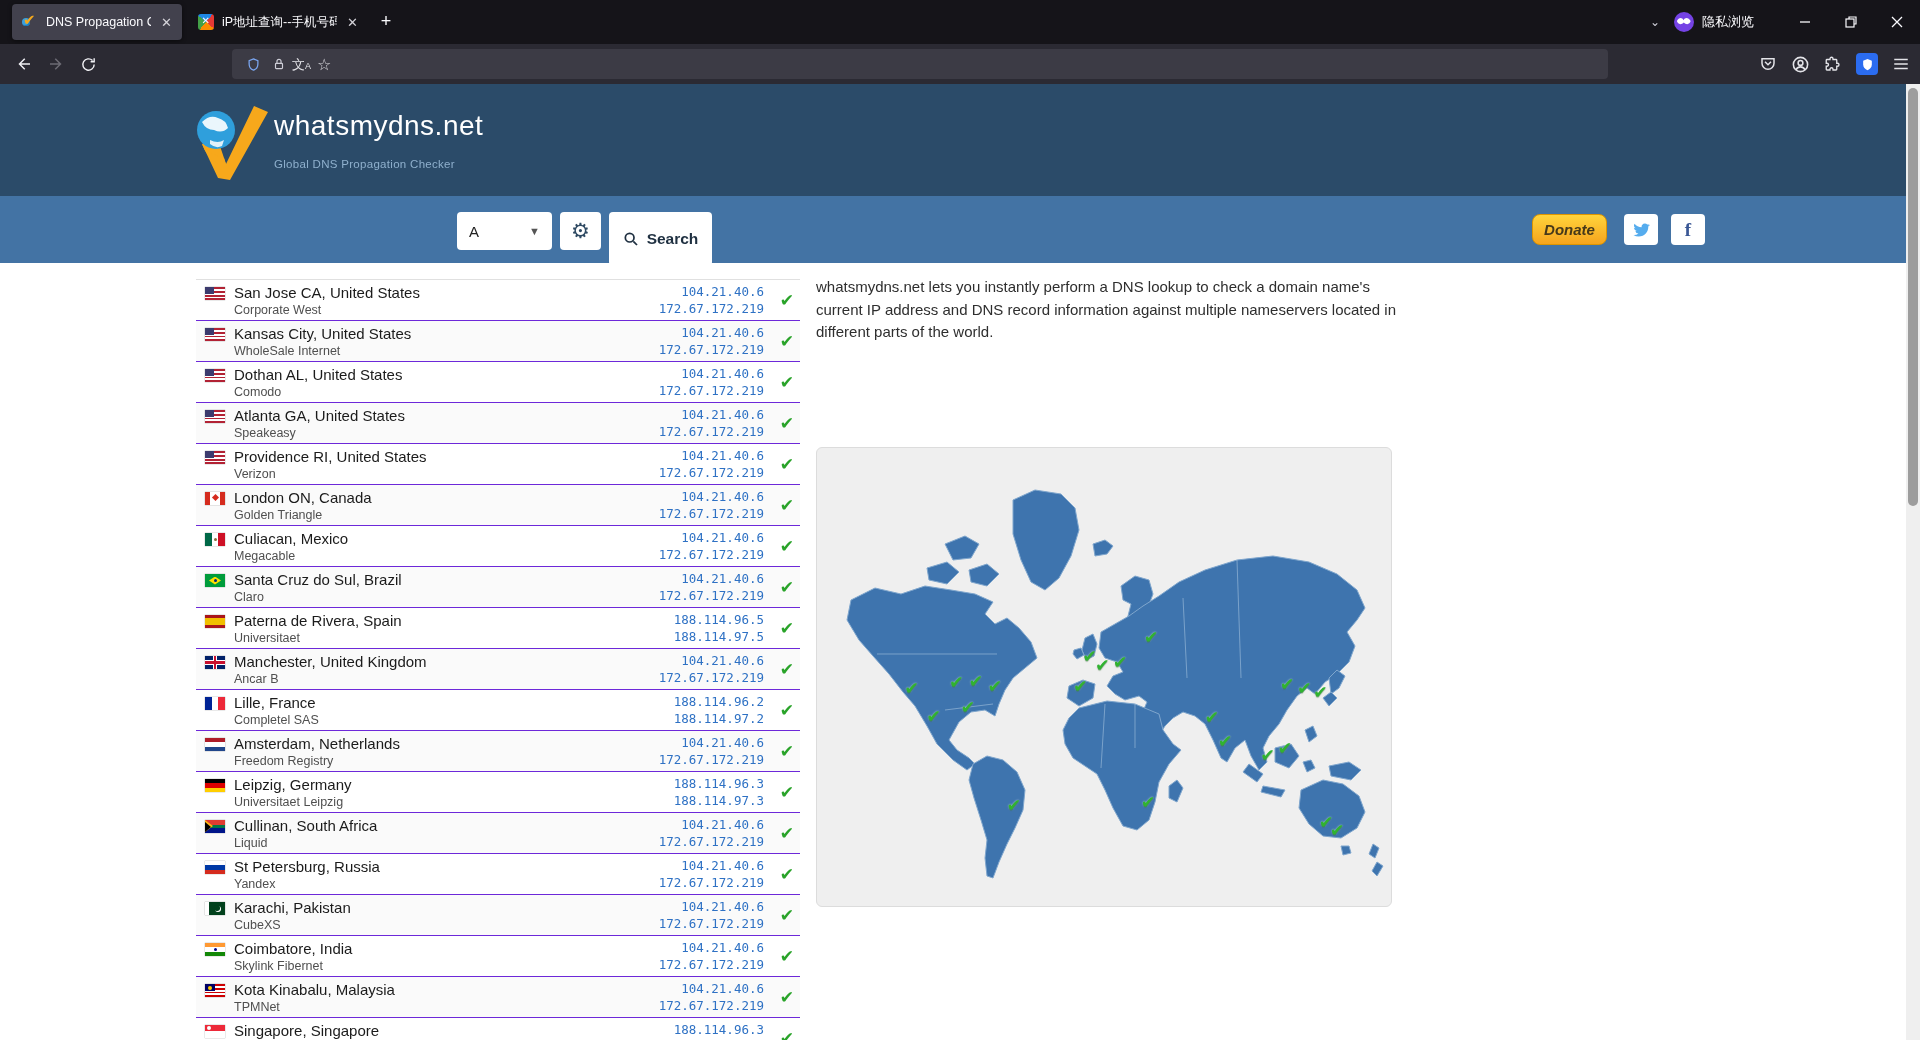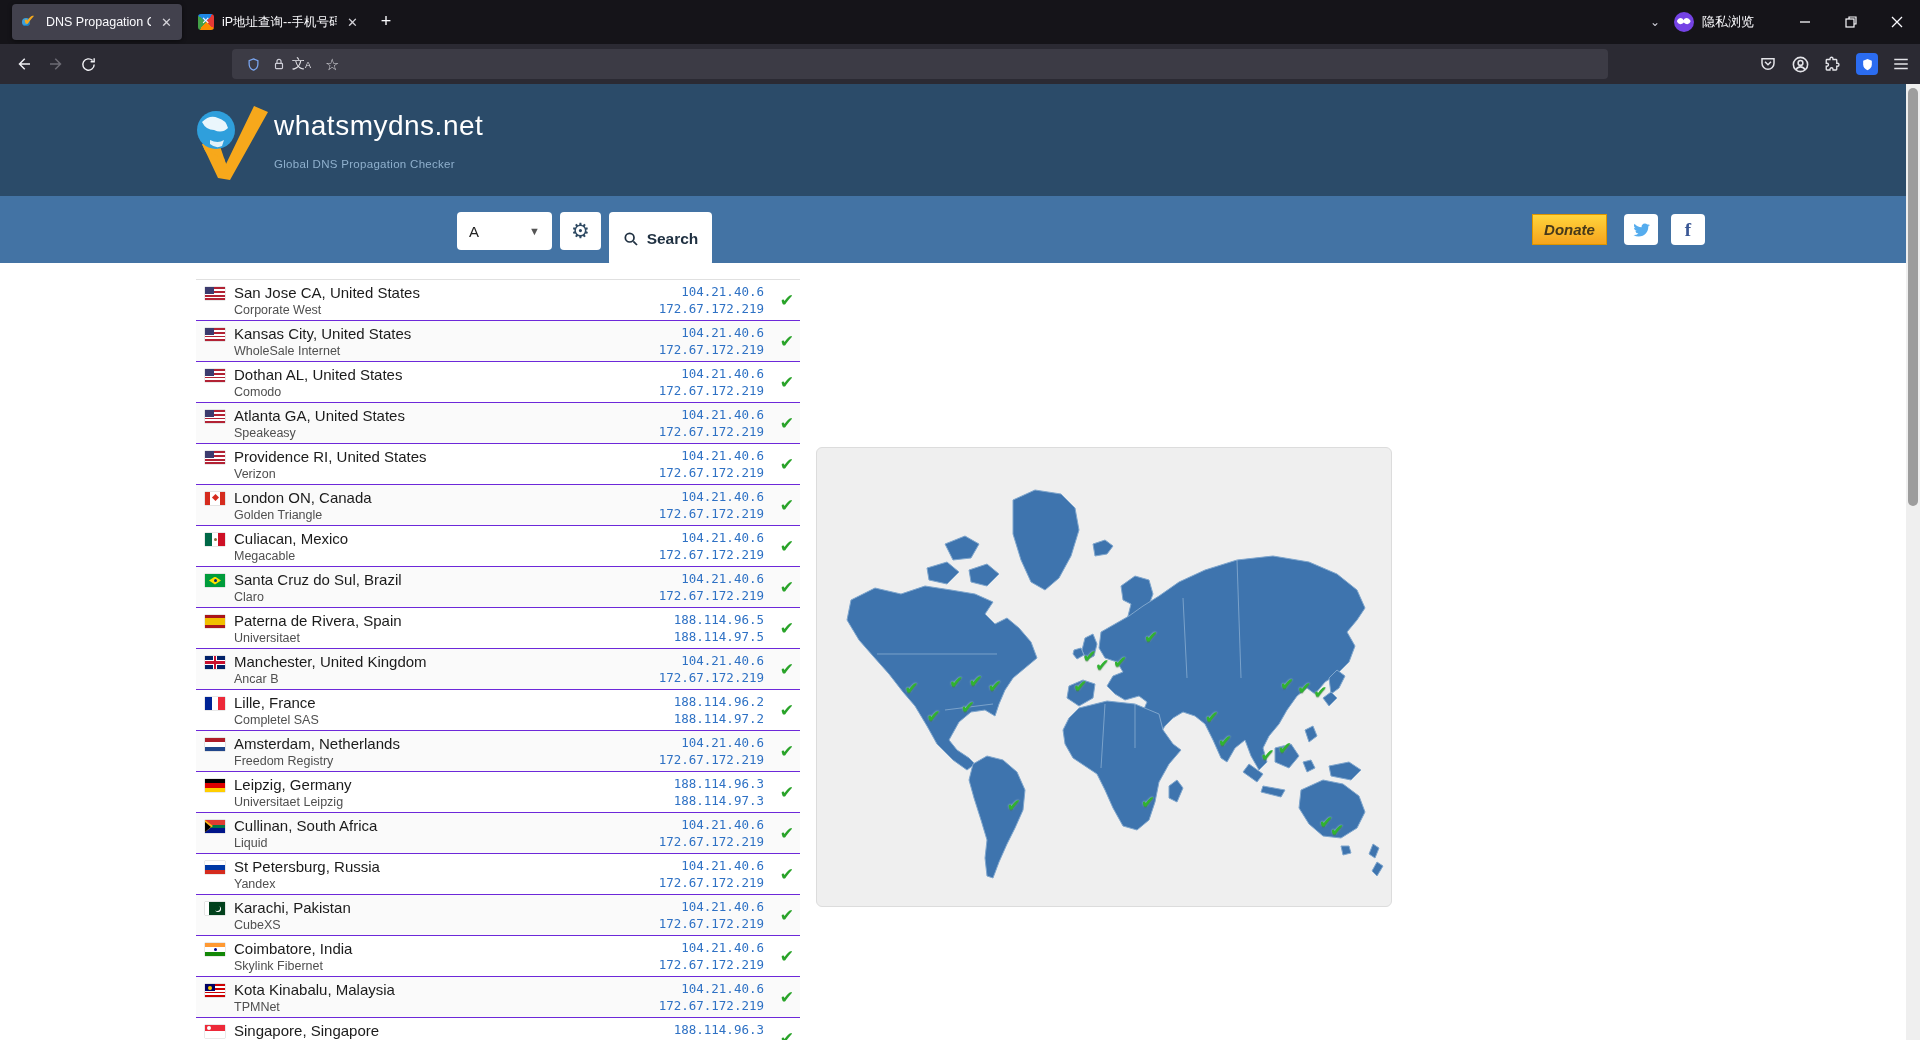--- a/index.html
+++ b/index.html
@@ -37,21 +37,21 @@
   .nav-ico { width:32px; height:30px; display:flex; align-items:center; justify-content:center;
              color:#f0f0f4; border-radius:4px; flex:none; }
   .nav-ico.disabled { color:#6c6b74; }
   .nav-ico.back { margin-left:8px; }
   .urlbar { position:absolute; left:232px; width:1376px; height:30px; top:5px; background:#3c3b45;
             border-radius:4px; display:flex; align-items:center; padding:0 8px; }
   .urlbar .site-ico { width:26px; display:flex; justify-content:center; color:#7ba7f2; }
   .urlbar .lock-ico { width:26px; display:flex; justify-content:center; color:#cfcfd8; }
   .urltext { font-size:14px; color:#a9a8b0; margin-left:4px; white-space:nowrap; overflow:hidden; flex:1; }
   .urltext .domain { color:#fbfbfe; }
-  .url-right { display:flex; align-items:center; gap:14px; color:#d5d4da; }
+  .url-right { display:flex; align-items:flex-end; gap:6px; color:#d5d4da; }
   .translate-ico { font-size:13px; color:#e3e3e8; }
   .translate-ico small { font-size:9px; }
   .star-ico { font-size:16px; color:#d5d4da; }
   .toolbar-right { position:absolute; right:10px; top:5px; height:30px; display:flex; align-items:center; gap:14px; }
   .tb-ico { color:#e3e3e8; display:flex; align-items:center; }
   .bitwarden { width:22px; height:22px; border-radius:4px; background:#2b6cf0; display:flex;
                align-items:center; justify-content:center; }
 
   
   .viewport { position:absolute; top:84px; left:0; width:1906px; bottom:0; background:#fff; overflow:hidden; }
@@ -72,21 +72,21 @@
       font-family:"Liberation Sans",sans-serif; }
   .rec-select { position:absolute; left:457px; top:128px; width:95px; height:38px; background:#fff;
       border-radius:4px; display:flex; align-items:center; padding:0 12px; font-size:15px; color:#222; }
   .rec-select .chev { margin-left:auto; color:#555; font-size:11px; }
   .gear-btn { position:absolute; left:560px; top:128px; width:41px; height:38px; background:#fff;
       border-radius:4px; display:flex; align-items:center; justify-content:center; color:#2f4a63; font-size:21px; }
   .search-btn { position:absolute; left:609px; top:128px; width:103px; height:54px; background:#fff;
       border-radius:4px; display:flex; align-items:center; justify-content:center; gap:8px;
       font-size:15.5px; font-weight:bold; color:#1e2f40; }
   .donate-btn { position:absolute; left:1532px; top:130px; width:75px; height:31px;
-      background:linear-gradient(#ffd43c,#f6a41d); border:1px solid #dd9500; border-radius:0;
+      background:linear-gradient(#ffd43c,#f6a41d); border:1px solid #dd9500; border-radius:8px;
       font-style:italic; font-weight:bold; font-size:15px; color:#46391a;
       display:flex; align-items:center; justify-content:center; }
   .social-btn { position:absolute; top:130px; width:34px; height:31px; background:#fff; border-radius:4px;
       display:flex; align-items:center; justify-content:center; }
   .tw { left:1624px; } .fb { left:1671px; }
   .fb span { color:#3a5795; font-weight:bold; font-size:19px; font-family:"Liberation Serif",serif; }
 
   
   .results { position:absolute; left:196px; top:195px; width:604px; border-top:1px solid #e0e0e0; }
   .srv-row { position:relative; height:41px; border-bottom:1px solid #6d28d9; background:#fff; }
@@ -513,20 +513,21 @@
     <span class="isp"></span>
     <span class="ips">
       <span style="display:block">188.114.96.3</span>
       <span style="display:block"></span>
     </span>
     <span class="check">✔</span>
   </div>
 </div>
 
     <div class="intro">
+      <p>whatsmydns.net lets you instantly perform a DNS lookup to check a domain name's current IP address and DNS record information against multiple nameservers located in different parts of the world.</p>
     </div>
 
     <div class="map-card" id="map">
       <svg class="world" width="576" height="460" viewBox="0 0 576 460">
         <g fill="#3e74ae" stroke="#7fa6cd" stroke-width="1" stroke-linejoin="round">
           <path d="M196,52 L218,42 L244,46 L258,60 L262,82 L254,108 L242,130 L228,142 L214,134 L204,112 L196,86 Z"></path>
           <path d="M128,96 L148,88 L162,96 L154,110 L136,112 Z"></path>
           <path d="M110,120 L130,114 L142,124 L130,136 L112,132 Z"></path>
           <path d="M152,122 L170,116 L182,126 L170,138 L154,134 Z"></path>
           <path d="M34,152 L58,140 L84,146 L108,138 L134,142 L158,146 L176,154 L168,166 L178,176 L190,170 L202,180 L214,194 L220,210 L208,220 L196,230 L188,242 L182,256 L178,268 L168,262 L154,264 L142,274 L132,292 L140,302 L152,310 L158,316 L150,322 L136,312 L120,296 L110,278 L98,258 L86,244 L72,226 L56,208 L42,192 L30,172 Z"></path>

